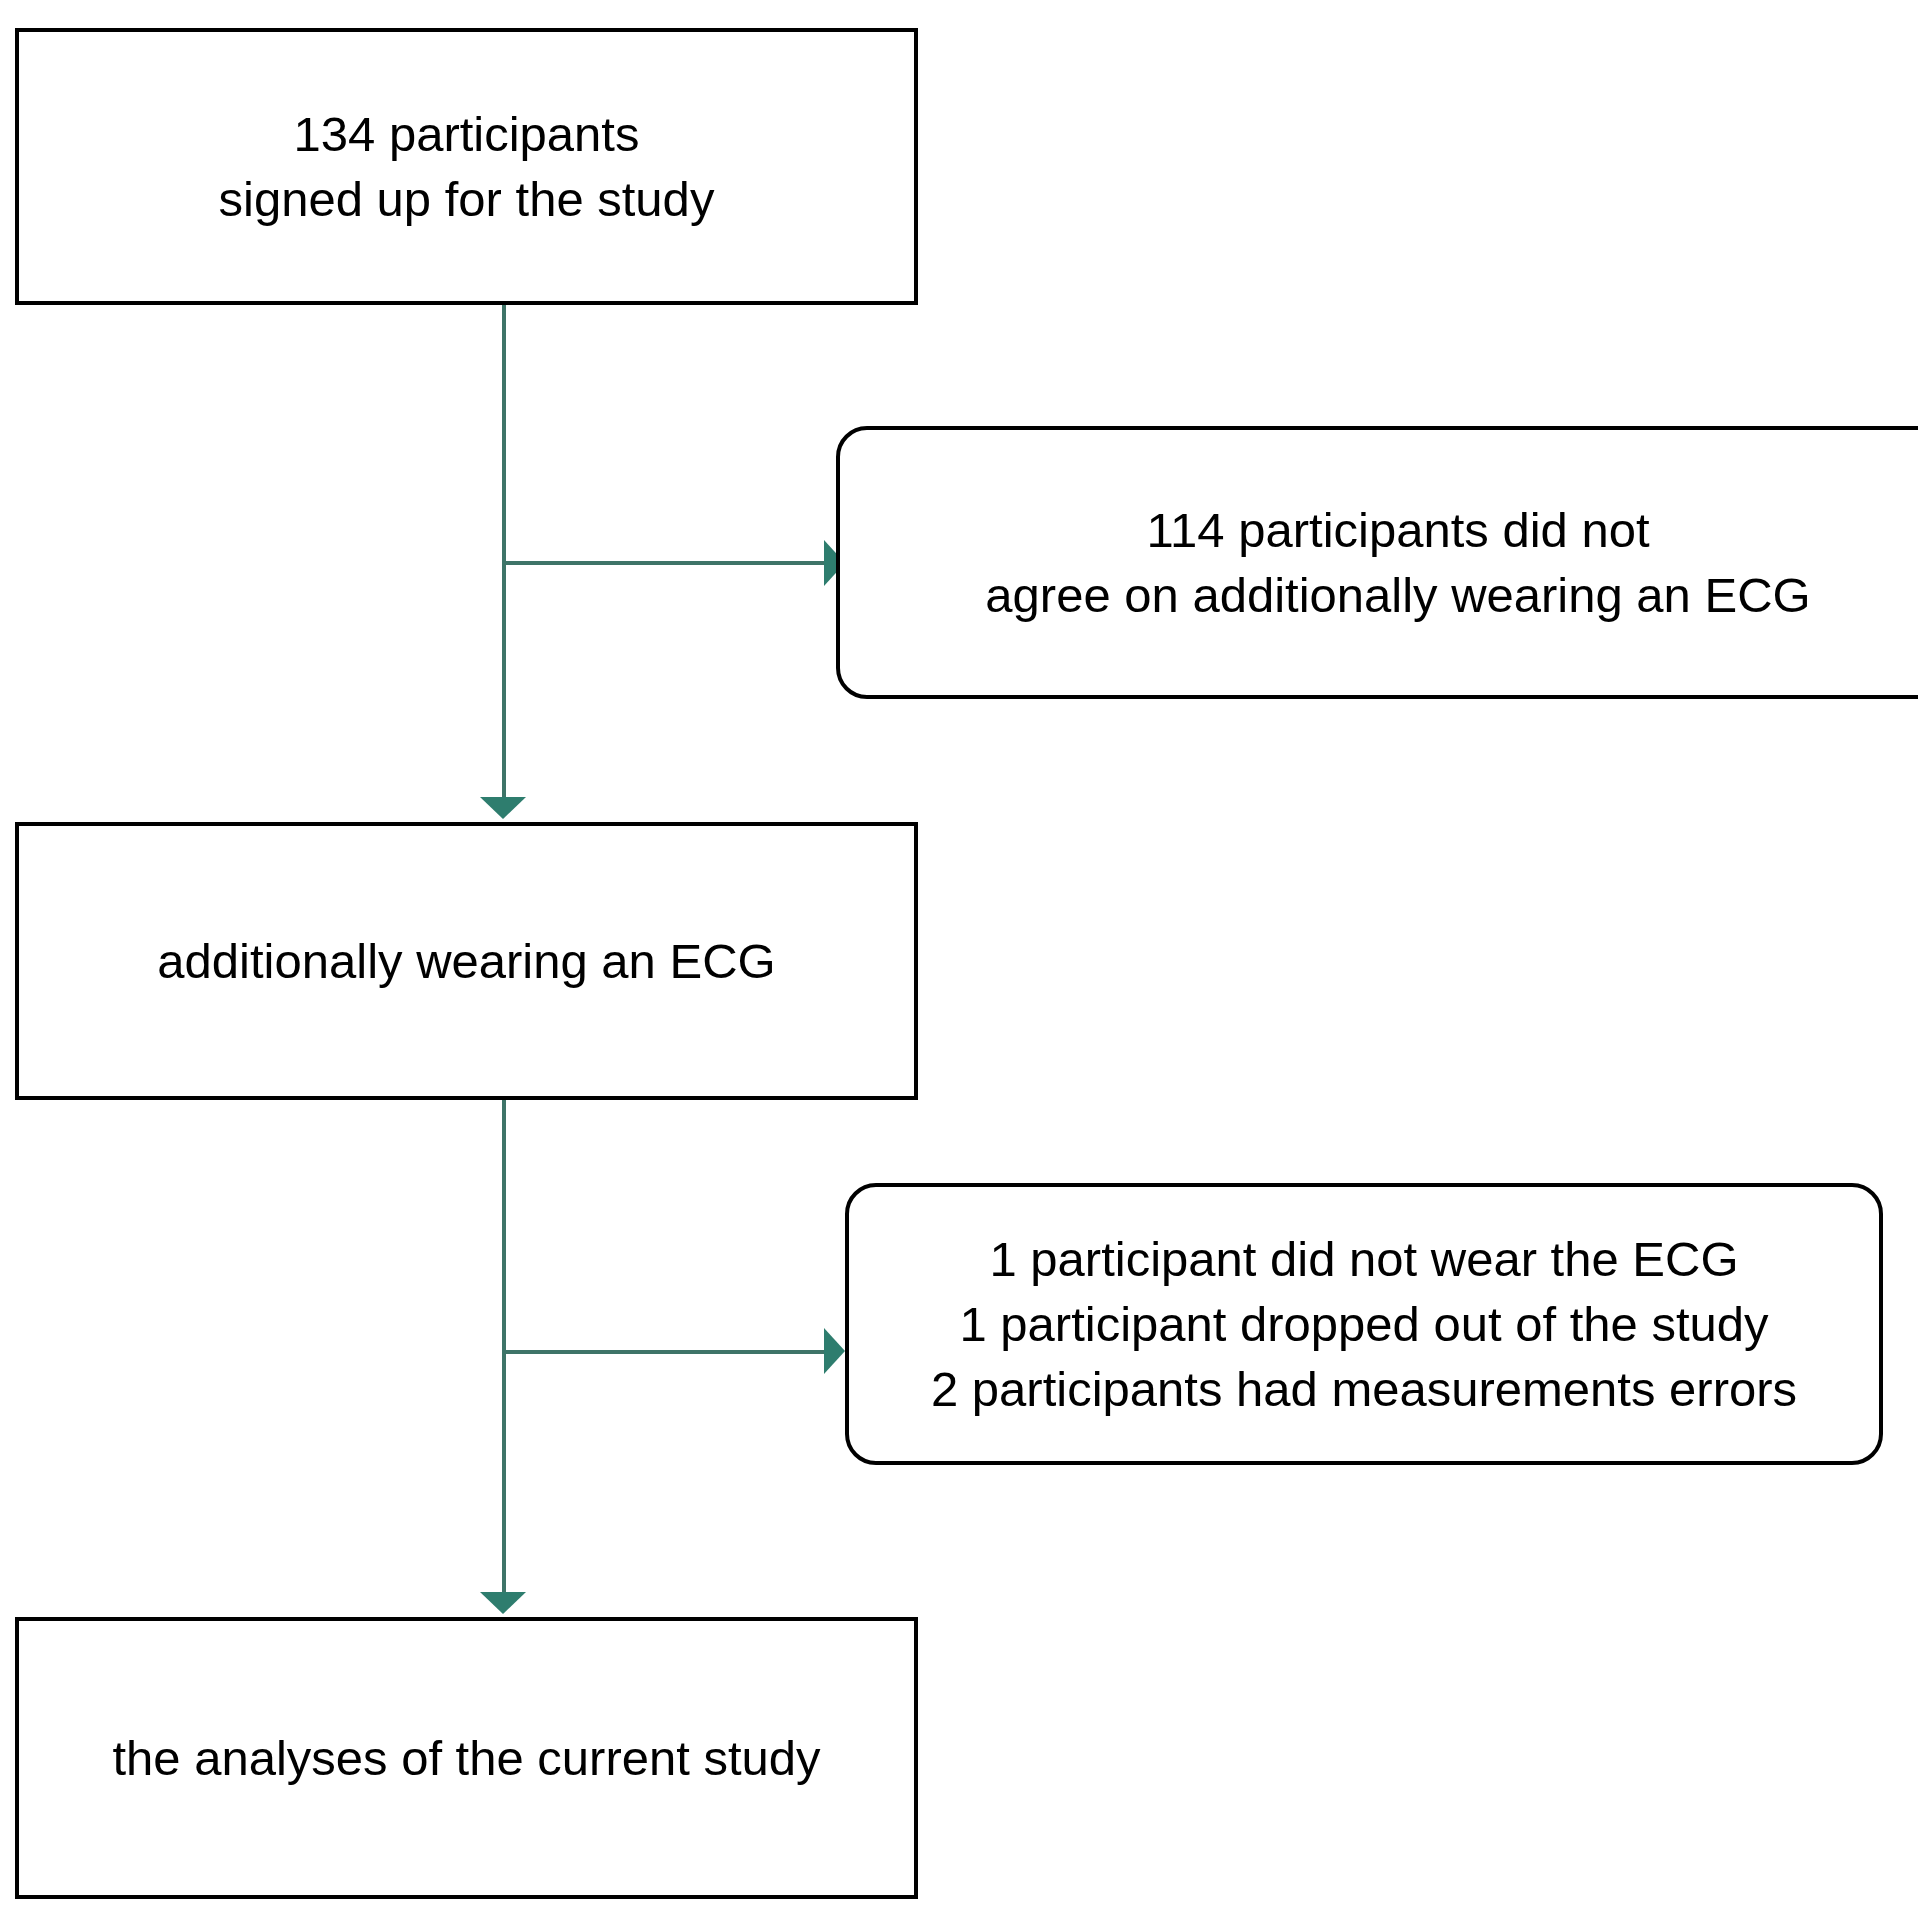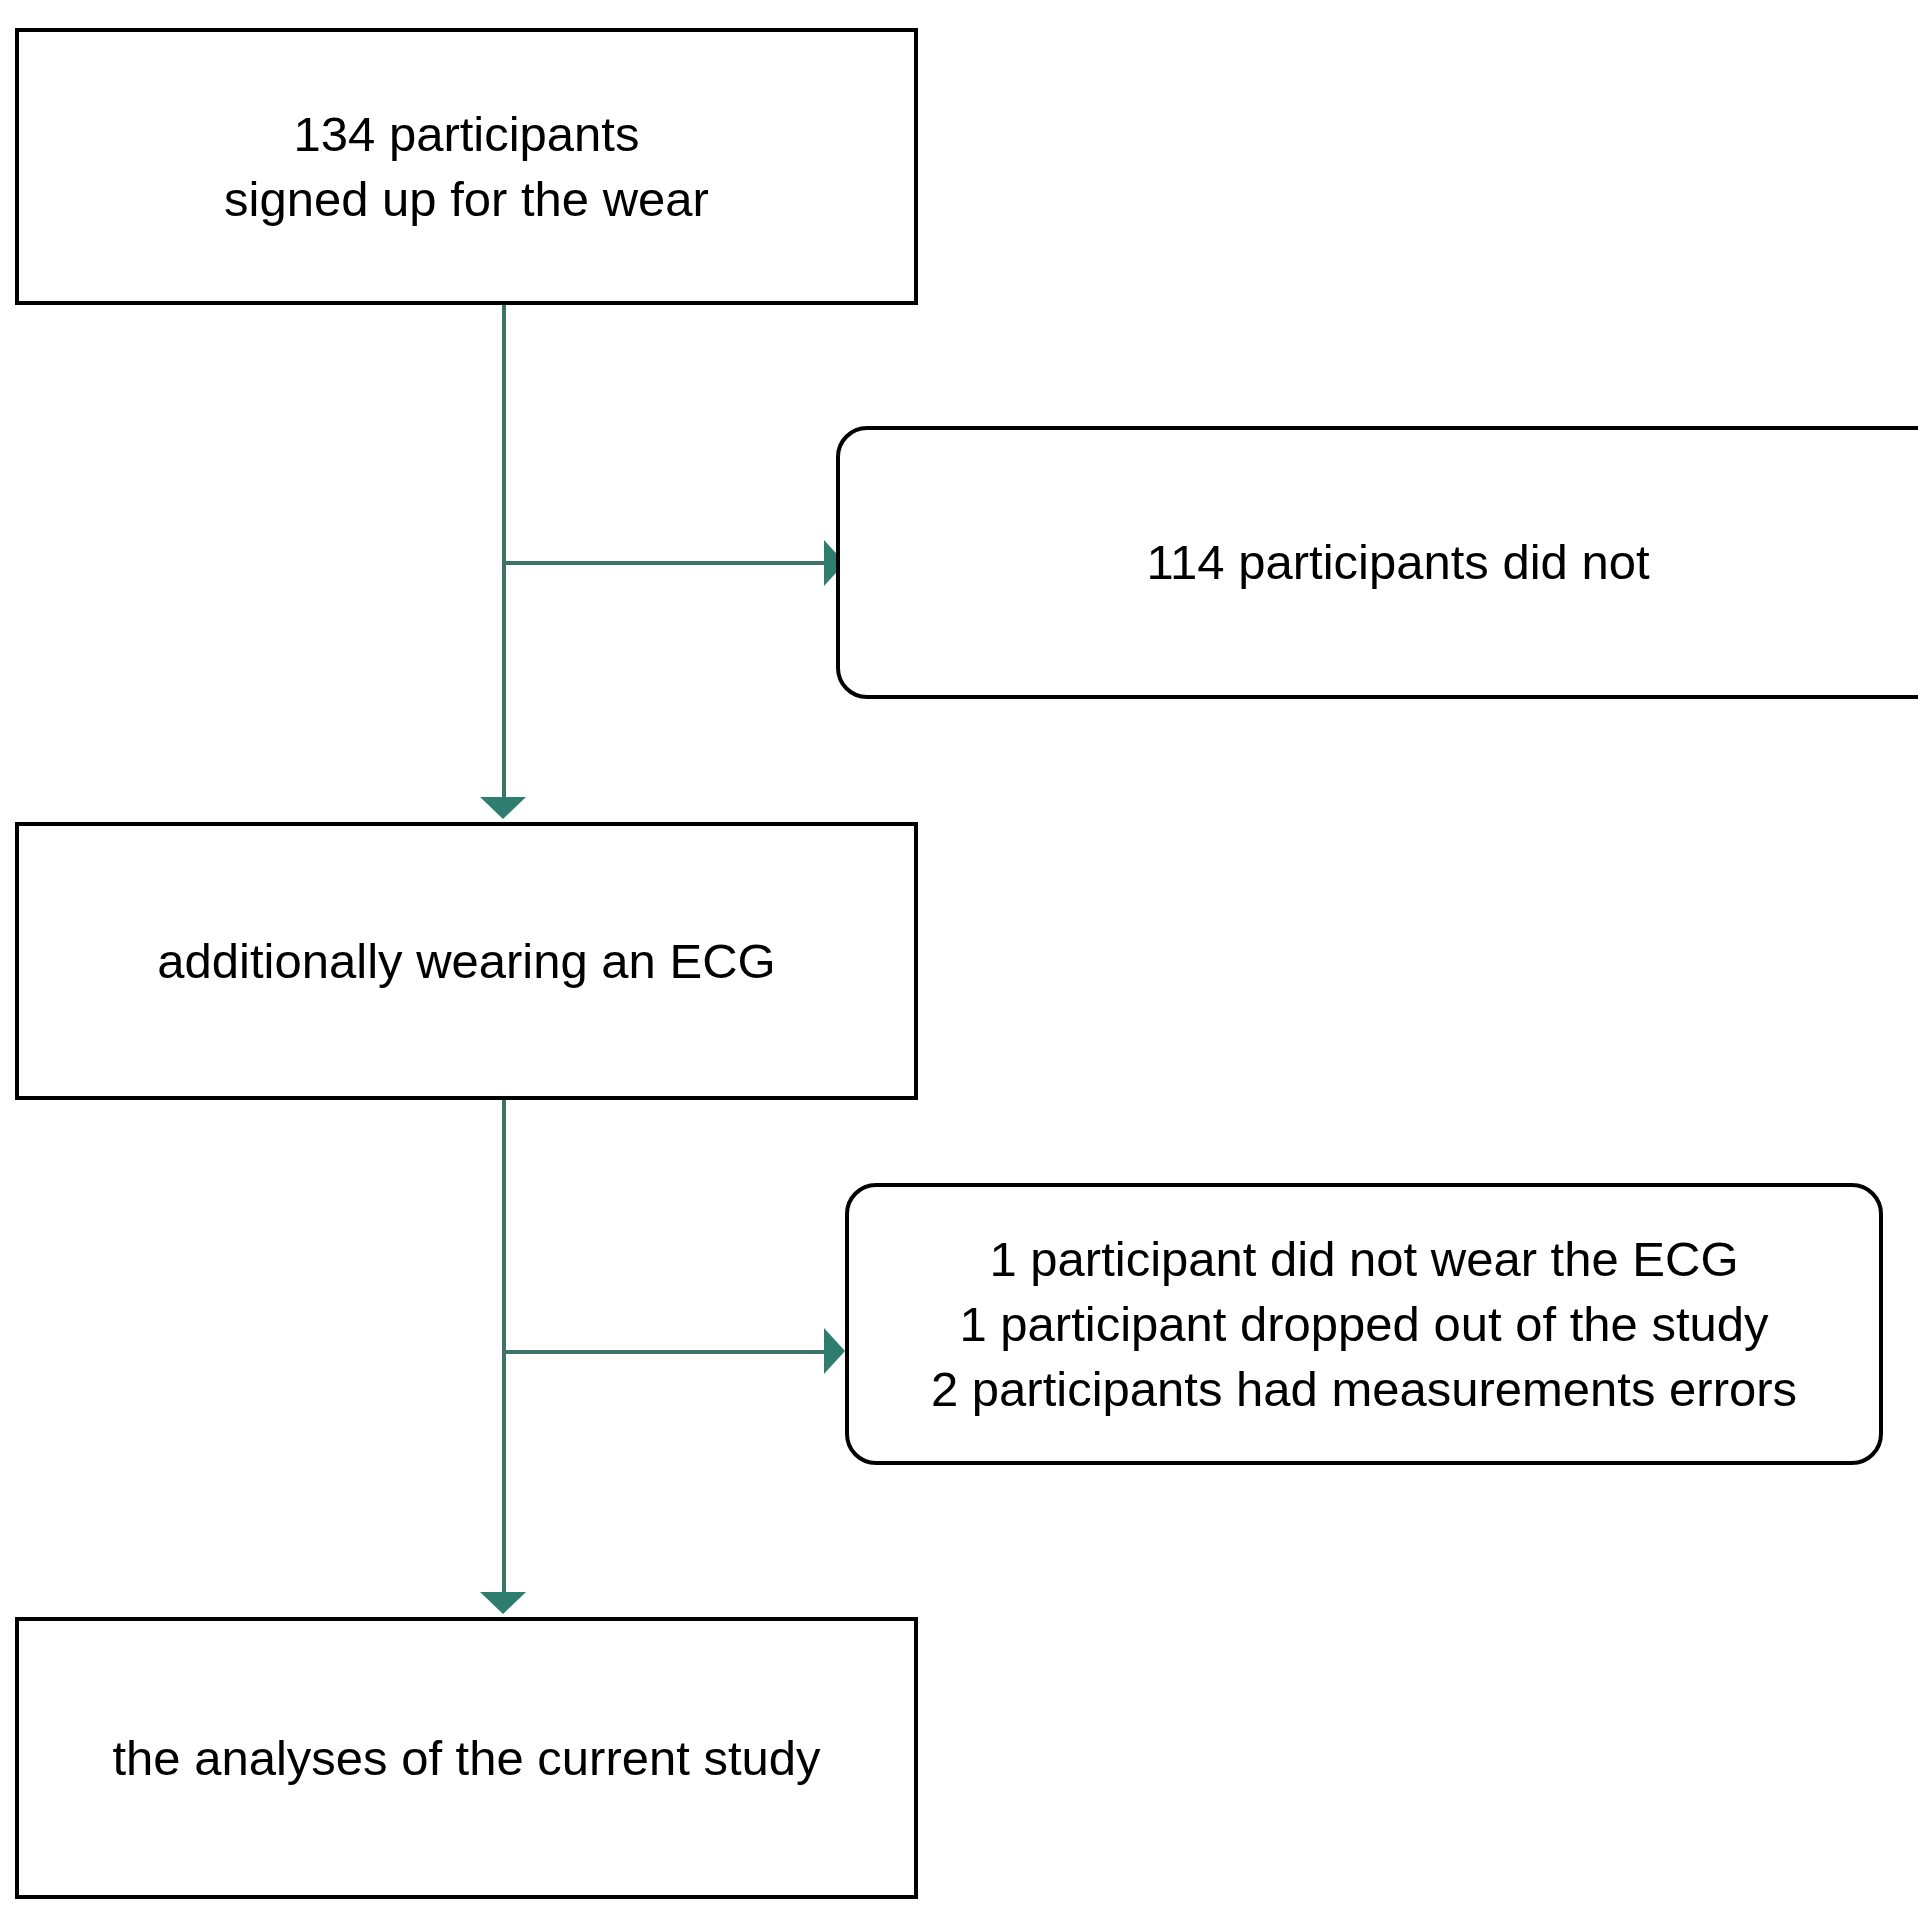--- a/index.html
+++ b/index.html
@@ -80,25 +80,26 @@
   <div class="hline" id="hline-1"></div>
   <div class="arrow-right" id="arrow-right-1"></div>
 
   <div class="vline" id="vline-2"></div>
   <div class="arrow-down" id="arrow-down-2"></div>
   <div class="hline" id="hline-2"></div>
   <div class="arrow-right" id="arrow-right-2"></div>
 
   <div class="node" id="node-signup">
     <span class="line-text">134 participants</span>
-    <span class="line-text">signed up for the wear</span>
+    <span class="line-text">signed up for the study</span>
   </div>
 
   <div class="node rounded" id="node-declined">
     <span class="line-text">114 participants did not</span>
+    <span class="line-text">agree on additionally wearing an ECG</span>
   </div>
 
   <div class="node" id="node-agreed">
     <span class="line-text">additionally wearing an ECG</span>
   </div>
 
   <div class="node rounded" id="node-excluded">
     <span class="line-text">1 participant did not wear the ECG</span>
     <span class="line-text">1 participant dropped out of the study</span>
     <span class="line-text">2 participants had measurements errors</span>

